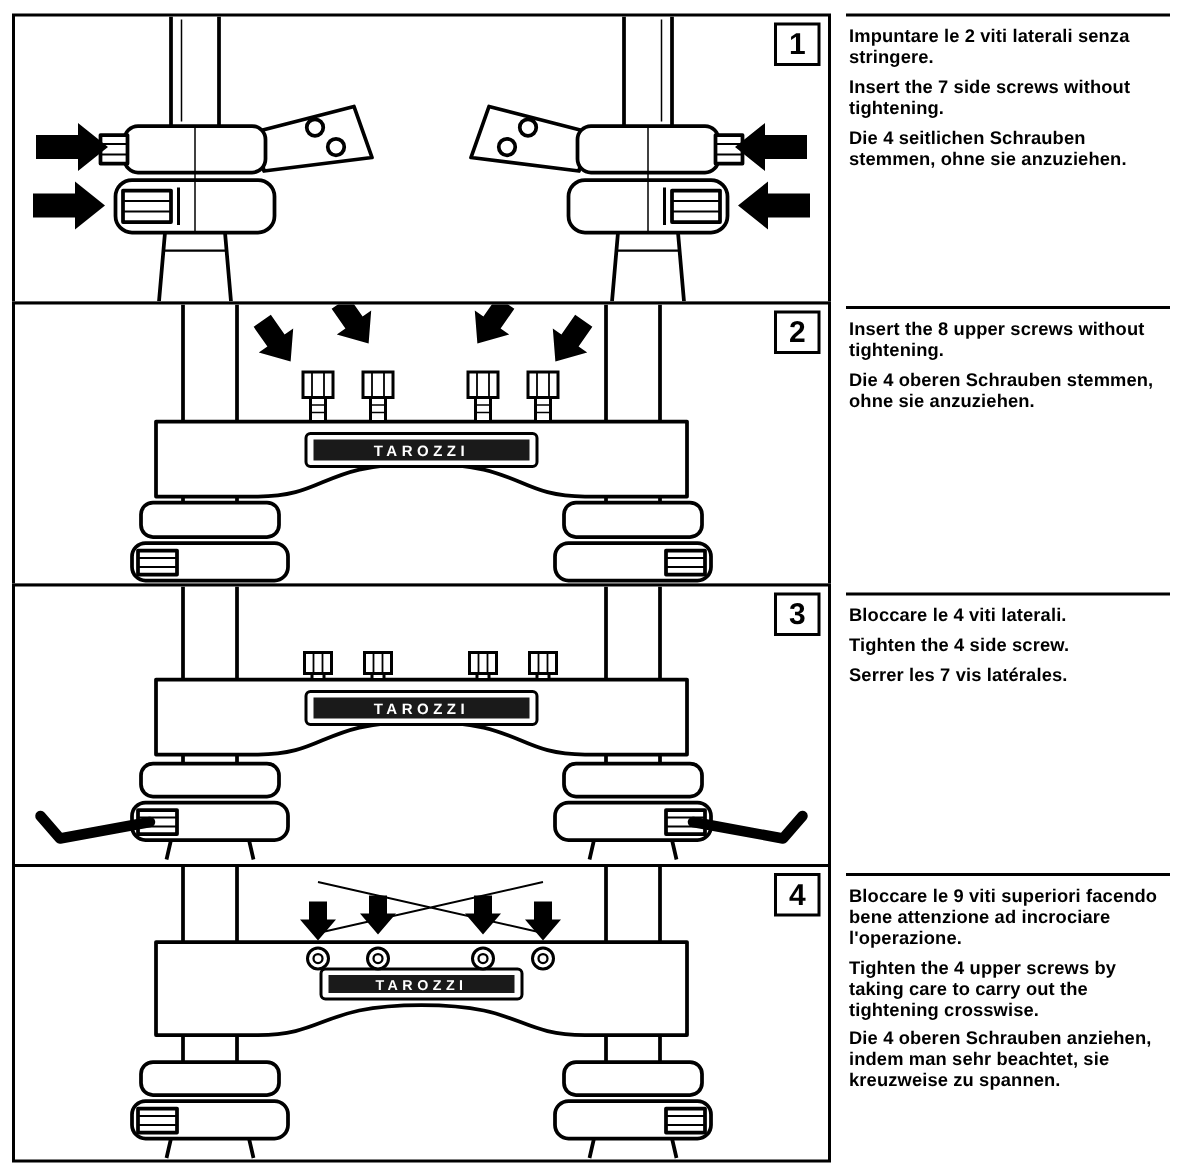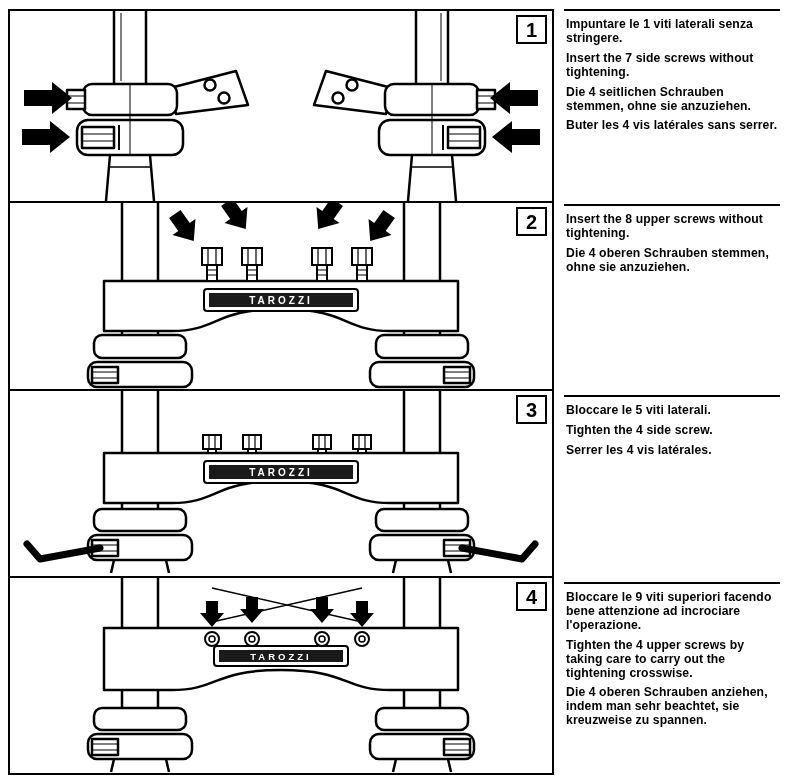--- a/index.html
+++ b/index.html
@@ -61,24 +61,23 @@
         </g>
       </g>
       <use href="#fork1L" xlink:href="#fork1L" transform="translate(542,0) scale(-1,1)"></use>
     </svg>
     <div class="num-box">
       <span>1</span>
     </div>
   </section>
 
   <aside class="step-text" style="top:9px;">
-    <p>Impuntare le 1 viti laterali senza stringere.</p>
+    <p>Impuntare le 2 viti laterali senza stringere.</p>
     <p>Insert the 7 side screws without tightening.</p>
     <p>Die 4 seitlichen Schrauben stemmen, ohne sie anzuziehen.</p>
-    <p>Buter les 4 vis latérales sans serrer.</p>
   </aside>
 
   <section class="panel" style="top:201px; height:190px;">
     <svg viewBox="0 0 542 184" preserveAspectRatio="xMidYMin meet">
       <g id="half2L" stroke="#000" stroke-width="2.5" fill="none" stroke-linejoin="round">
         <path d="M112,0 V132 M148,0 V132"></path>
         <rect x="84" y="132" width="92" height="23" rx="8" fill="#fff"></rect>
         <rect x="78" y="159" width="104" height="25" rx="9" fill="#fff"></rect>
         <rect x="82" y="164" width="26" height="16" fill="#fff"></rect>
         <path d="M82,169 h26 M82,175 h26" stroke-width="1.2"></path>
@@ -177,23 +176,23 @@
             <path d="M349,44 v14 M355,44 v14" stroke-width="1.2"></path>
           </g>
       </g>
     </svg>
     <div class="num-box">
       <span>3</span>
     </div>
   </section>
 
   <aside class="step-text" style="top:395px;">
-    <p>Bloccare le 5 viti laterali.</p>
+    <p>Bloccare le 4 viti laterali.</p>
     <p>Tighten the 4 side screw.</p>
-    <p>Serrer les 4 vis latérales.</p>
+    <p>Serrer les 7 vis latérales.</p>
   </aside>
 
   <section class="panel" style="top:576px; height:199px;">
     <svg viewBox="0 0 542 194" preserveAspectRatio="xMidYMin meet">
       <g id="half4L" stroke="#000" stroke-width="2.5" fill="none" stroke-linejoin="round">
         <path d="M112,0 V130 M148,0 V130"></path>
         <rect x="84" y="130" width="92" height="22" rx="8" fill="#fff"></rect>
         <rect x="78" y="156" width="104" height="25" rx="9" fill="#fff"></rect>
         <rect x="82" y="161" width="26" height="16" fill="#fff"></rect>
         <path d="M82,166 h26 M82,172 h26" stroke-width="1.2"></path>

